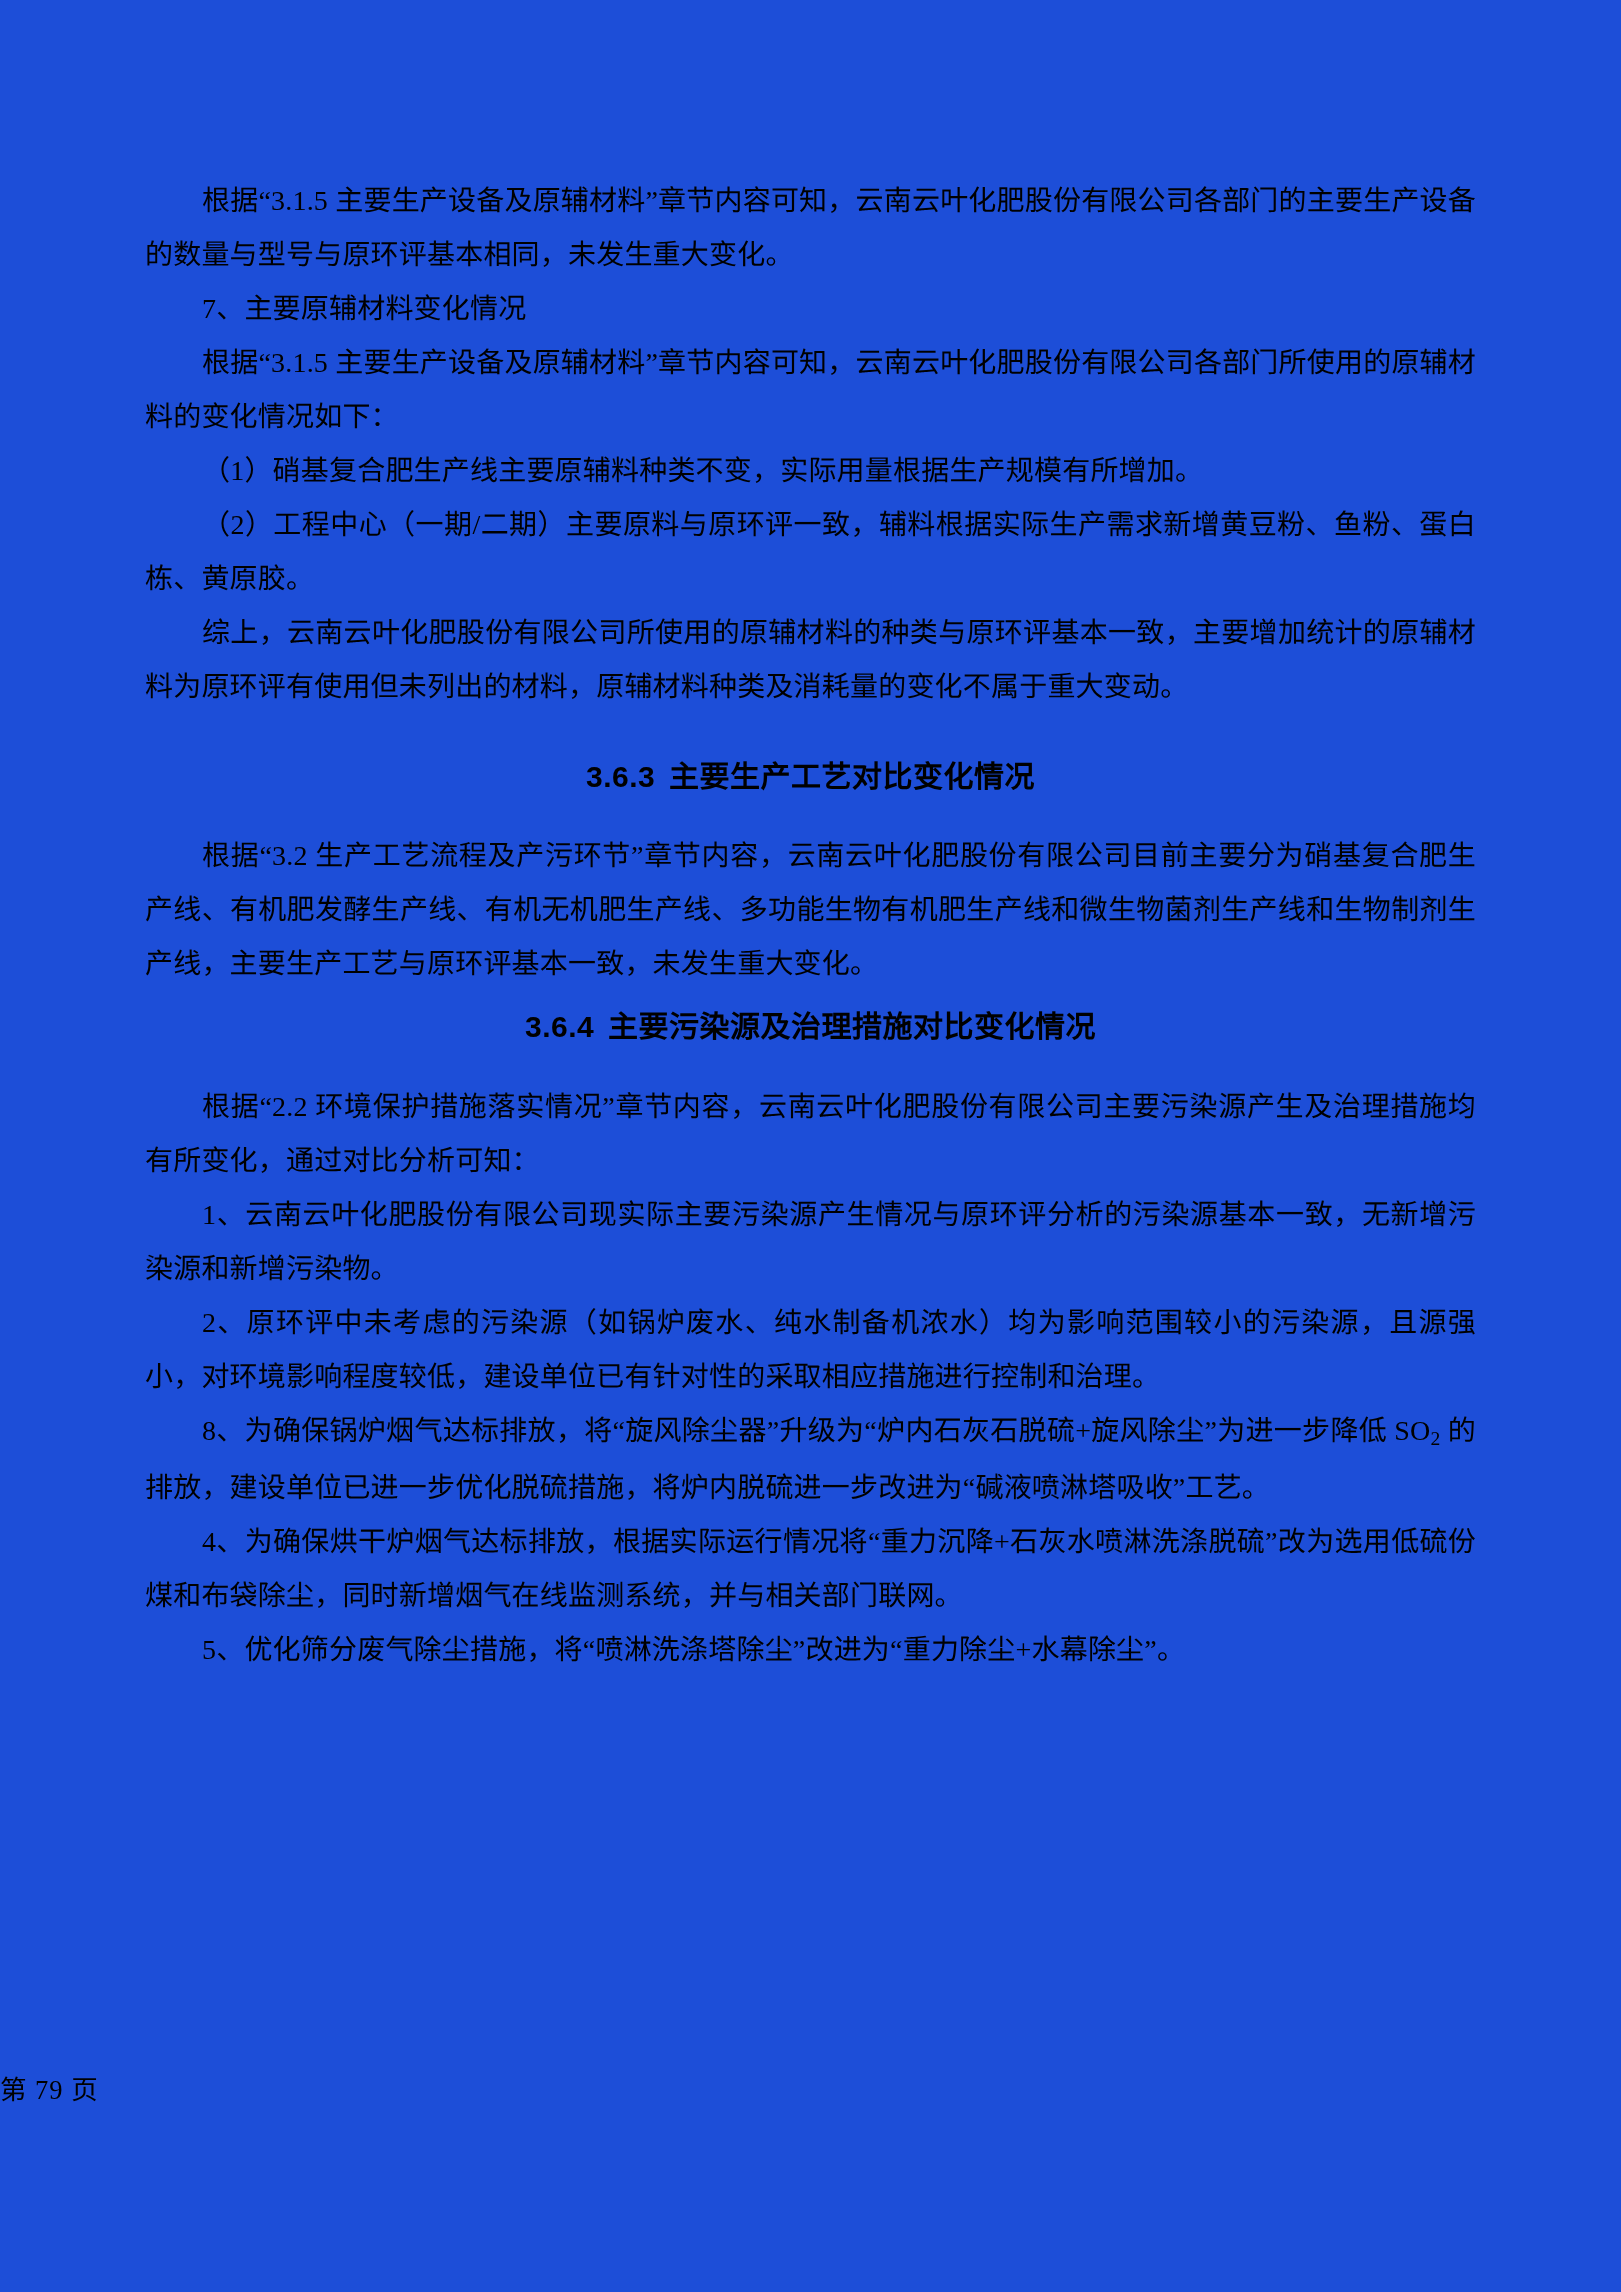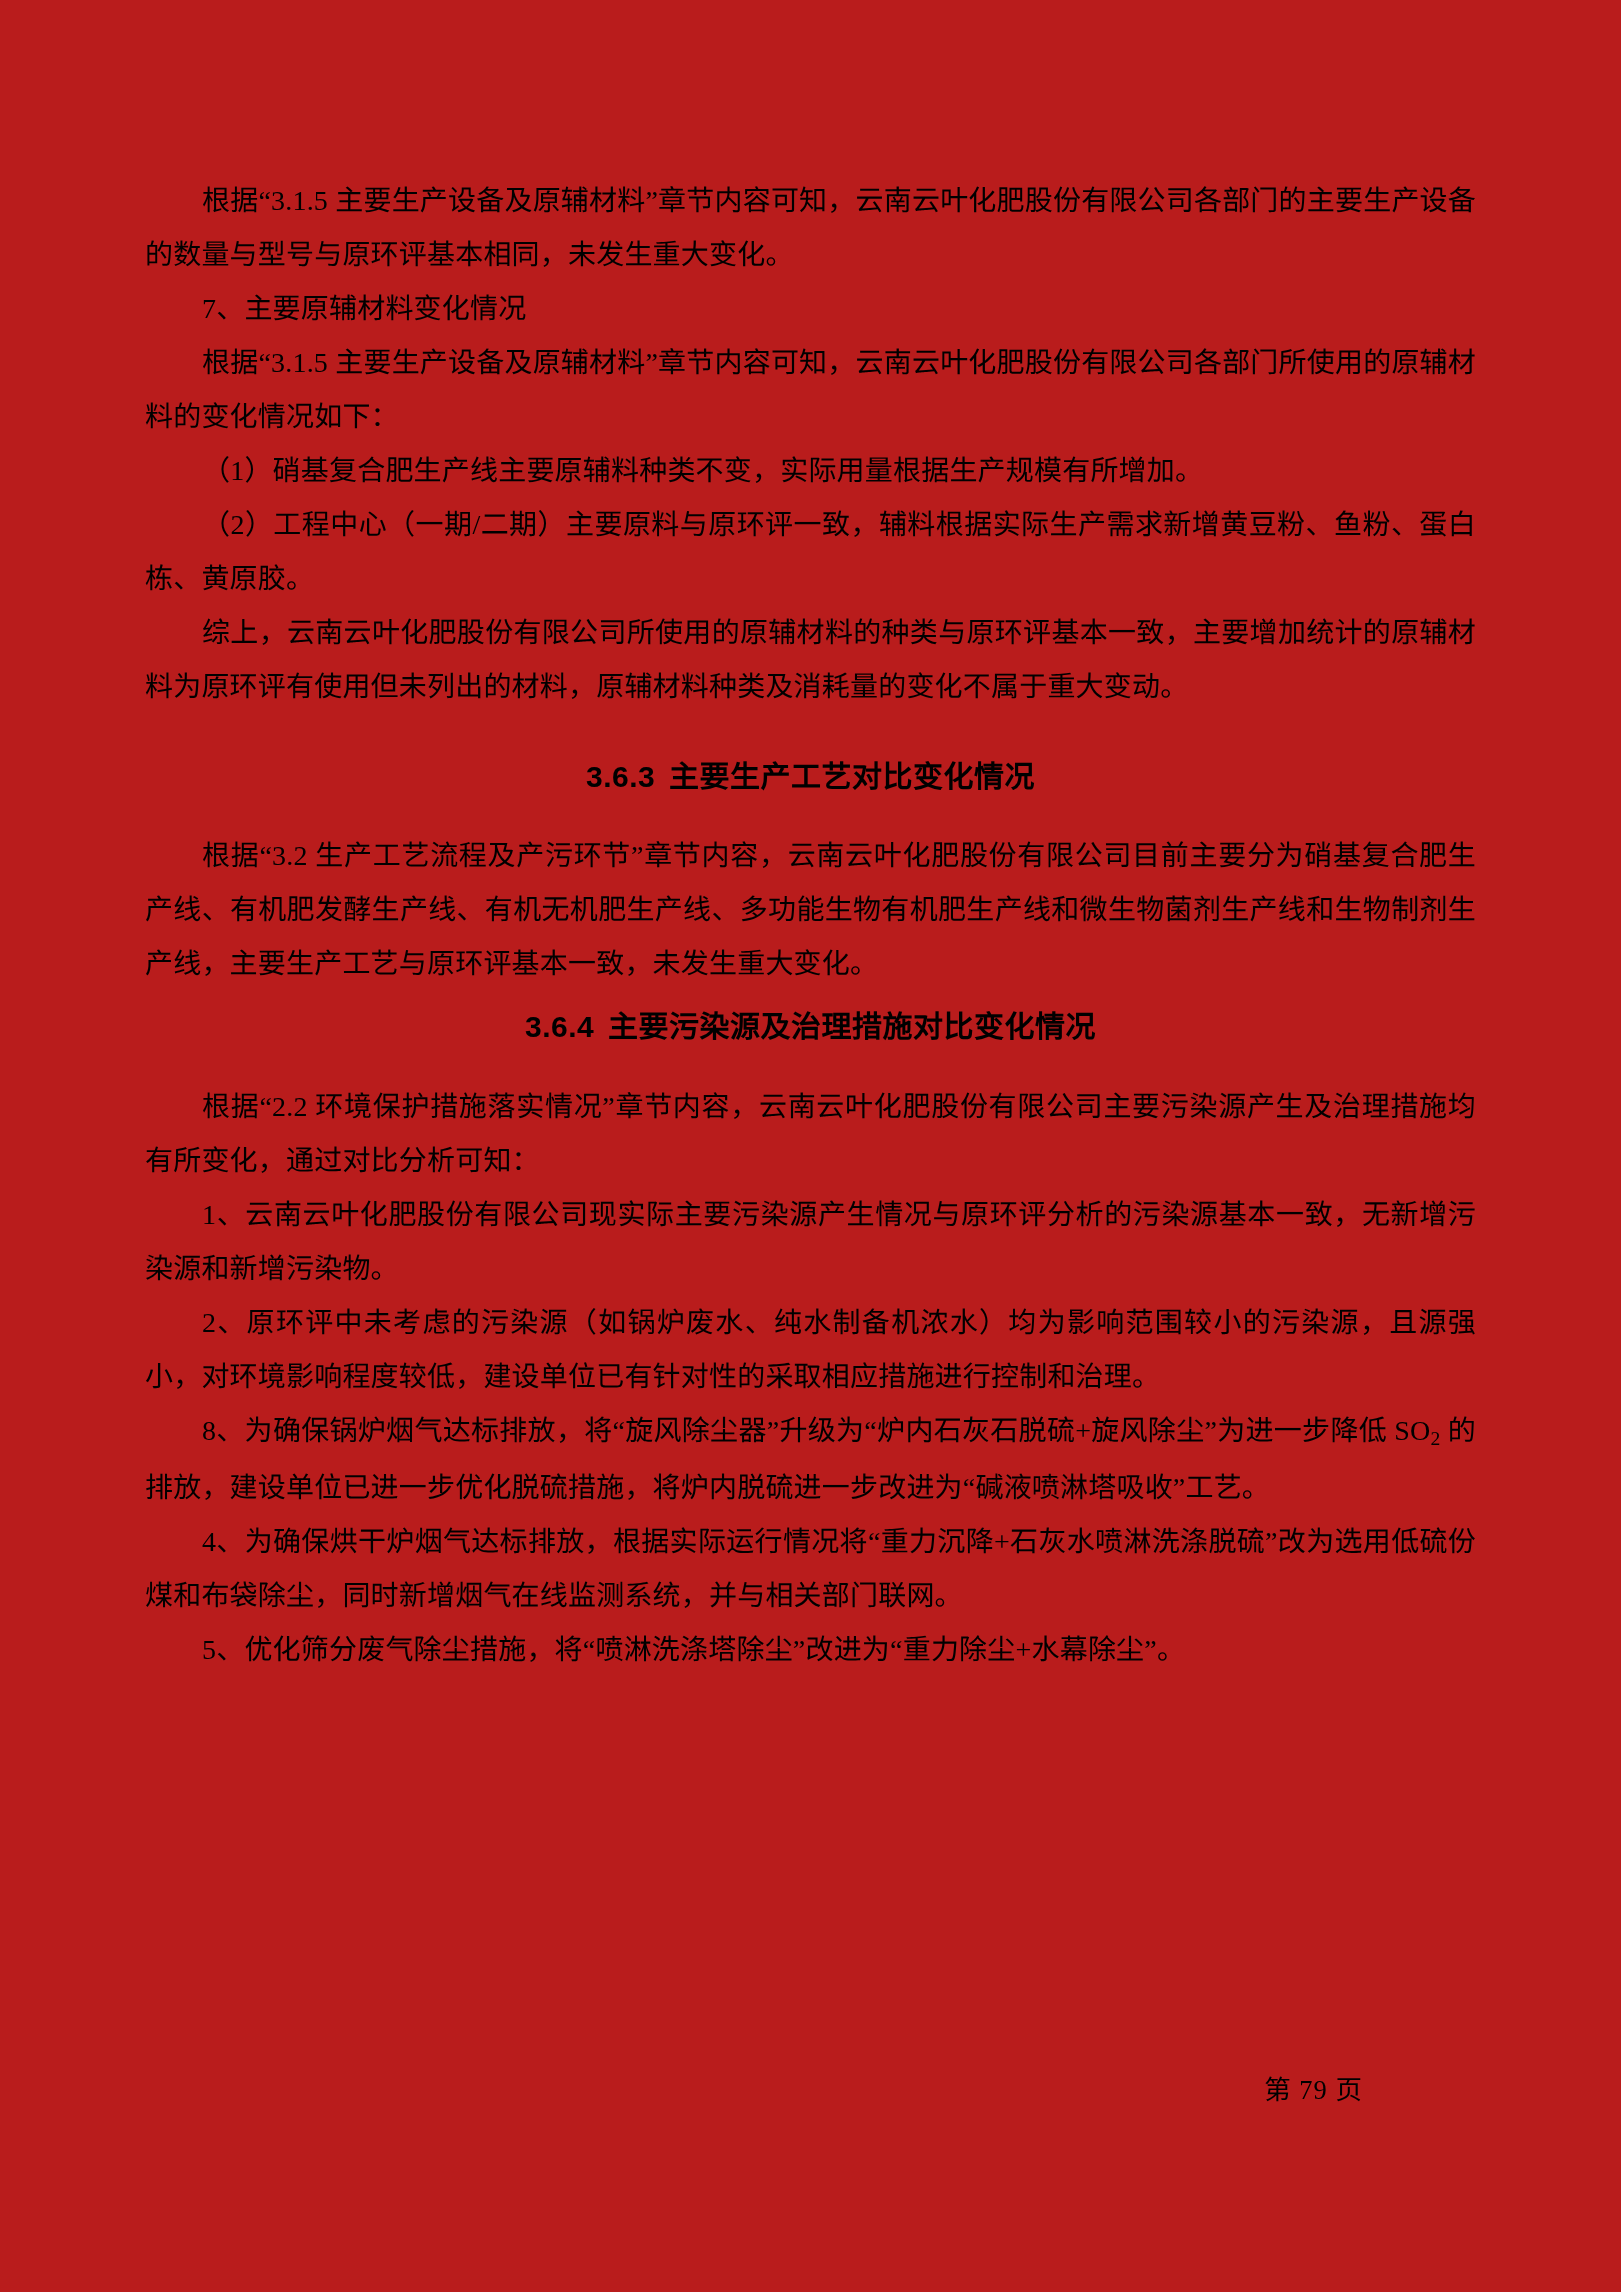--- a/index.html
+++ b/index.html
@@ -14,21 +14,21 @@
     color: #000000;
     position: relative;
     overflow: hidden;
   }
   .page {
     position: absolute;
     left: 0;
     top: 0;
     width: 1621px;
     height: 2293px;
-    background: #b91c1c;
+    background: #1d4ed8;
   }
   .content {
     position: absolute;
     left: 145px;
     top: 174px;
     width: 1331px;
   }
   p {
     margin: 0 0 0 0;
     font-size: 28px;
@@ -66,21 +66,21 @@
     font-size: 19.6px;
     vertical-align: baseline;
     position: relative;
     top: 5.9px;
   }
   .footer {
     position: absolute;
     left: 0;
     top: 2068px;
     width: 1363px;
-    text-align: right;
+    text-align: left;
     font-size: 26.5px;
     font-family: "Liberation Serif", "DejaVu Serif", serif;
     letter-spacing: 1px;
   }
 </style>
 </head>
 <body>
 
 <div class="page">
   <div class="content">

